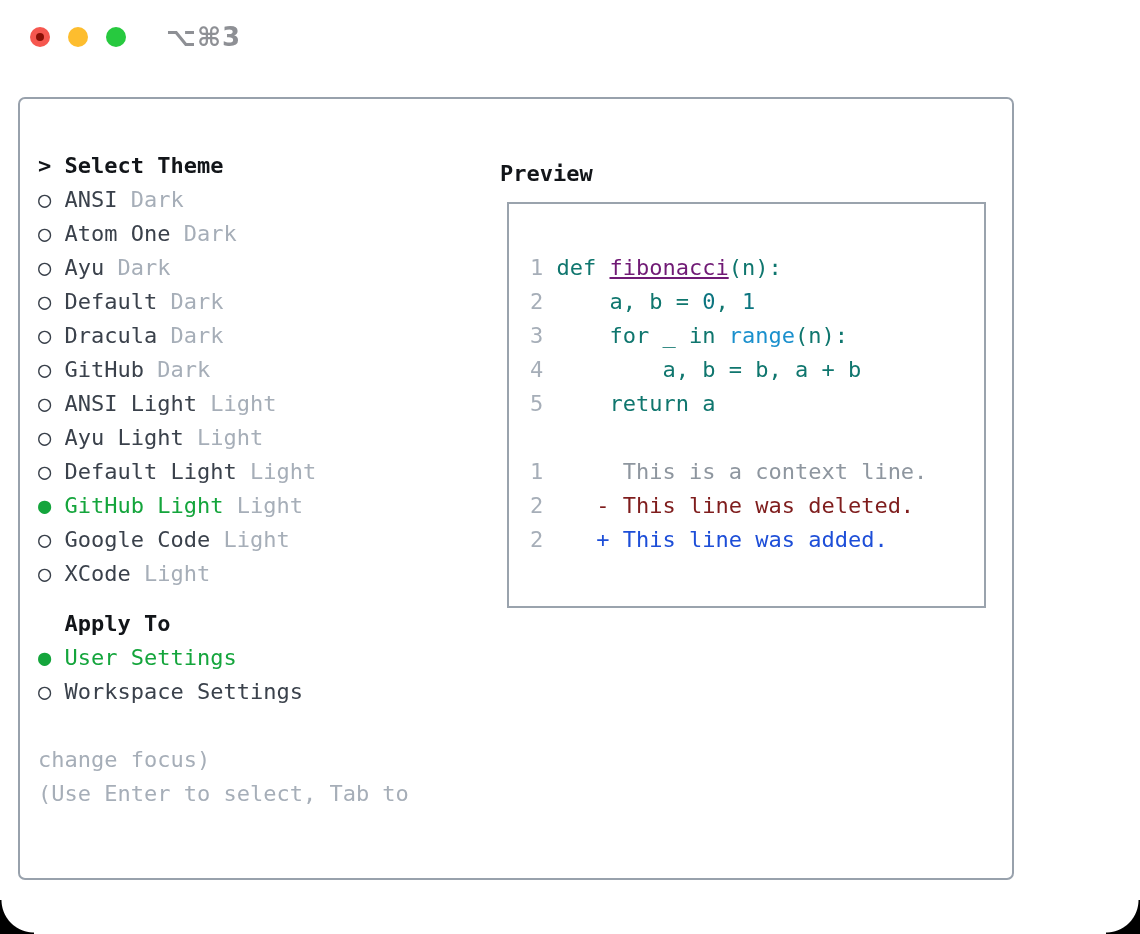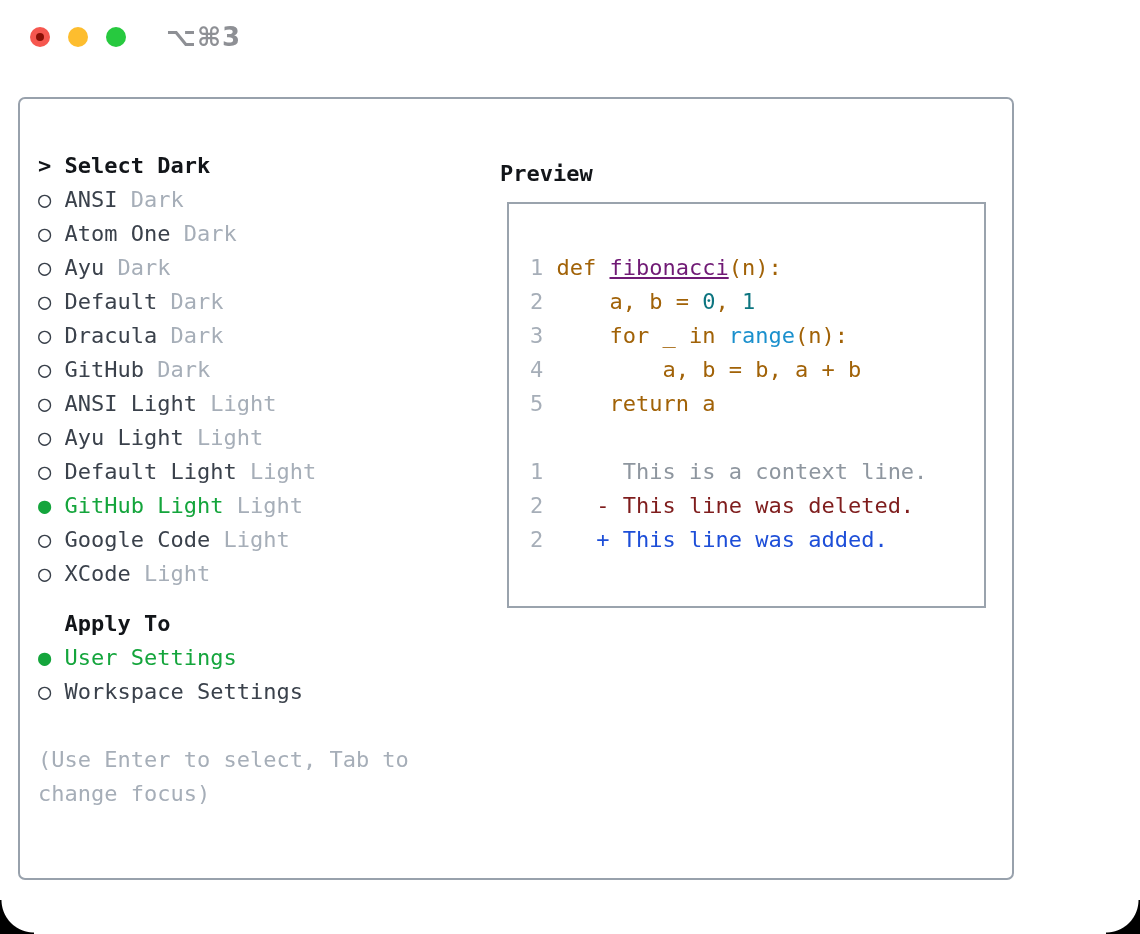--- a/index.html
+++ b/index.html
@@ -39,21 +39,21 @@
   .hints { margin-top:34px; color:#a6aeb8; }
   .hint-line { height:34px; line-height:34px; font-size:22px; white-space:pre; color:#a6aeb8; }
 
   
   .preview-title { position:absolute; left:480px; top:58px; }
   .preview-box { position:absolute; left:487px; top:103px; width:479px; height:406px;
                  border:2px solid #9aa3ad; background:#fff; }
   .code { padding:47px 0 0 21px; }
   .code-line { height:34px; line-height:34px; font-size:22px; white-space:pre; }
   .ln { color:#a6aeb8; }
-  .seg-plain   { color:#a16207; }
+  .seg-plain   { color:#0f766e; }
   .seg-def-name{ color:#701a75;text-decoration:underline; }
   .seg-number  { color:#0d7580; }
   .seg-builtin { color:#1b90cd; }
   .seg-context { color:#8e969f; }
   .seg-deleted { color:#7f1d1d; }
   .seg-added   { color:#1d4ed8; }
 </style>
 </head>
 <body>
 
@@ -64,21 +64,21 @@
         <span class="dot"></span>
       </span>
     <span class="light yellow"></span>
     <span class="light green"></span>
     <span class="win-title">⌥⌘3</span>
   </div>
 
   <div class="panel">
 
     <div class="left-col">
-      <div class="row hdr"><span class="prompt">&gt; </span><span>Select Dark</span></div>
+      <div class="row hdr"><span class="prompt">&gt; </span><span>Select Theme</span></div>
 
       <div id="theme-list">
           <div class="row"><span class="bullet">○ </span><span class="name">ANSI</span><span class="variant"> Dark</span></div>
           <div class="row"><span class="bullet">○ </span><span class="name">Atom One</span><span class="variant"> Dark</span></div>
           <div class="row"><span class="bullet">○ </span><span class="name">Ayu</span><span class="variant"> Dark</span></div>
           <div class="row"><span class="bullet">○ </span><span class="name">Default</span><span class="variant"> Dark</span></div>
           <div class="row"><span class="bullet">○ </span><span class="name">Dracula</span><span class="variant"> Dark</span></div>
           <div class="row"><span class="bullet">○ </span><span class="name">GitHub</span><span class="variant"> Dark</span></div>
           <div class="row"><span class="bullet">○ </span><span class="name">ANSI Light</span><span class="variant"> Light</span></div>
           <div class="row"><span class="bullet">○ </span><span class="name">Ayu Light</span><span class="variant"> Light</span></div>
@@ -88,22 +88,22 @@
           <div class="row"><span class="bullet">○ </span><span class="name">XCode</span><span class="variant"> Light</span></div>
         </div>
 
       <div class="row hdr apply-hdr">Apply To</div>
       <div id="apply-list">
           <div class="row sel"><span class="bullet">● </span><span class="name">User Settings</span></div>
           <div class="row"><span class="bullet">○ </span><span class="name">Workspace Settings</span></div>
         </div>
 
       <div class="hints">
+        <div class="hint-line">change focus)</div>
         <div class="hint-line">(Use Enter to select, Tab to</div>
-        <div class="hint-line">change focus)</div>
       </div>
     </div>
 
     <div class="row hdr preview-title">Preview</div>
 
     <div class="preview-box">
       <div class="code" id="code-lines">
           <div class="code-line"><span class="ln">1 </span><span class="seg-plain">def </span><span class="seg-def-name">fibonacci</span><span class="seg-plain">(n):</span></div>
           <div class="code-line"><span class="ln">2 </span><span class="seg-plain">    a, b = </span><span class="seg-number">0</span><span class="seg-plain">, </span><span class="seg-number">1</span></div>
           <div class="code-line"><span class="ln">3 </span><span class="seg-plain">    for _ in </span><span class="seg-builtin">range</span><span class="seg-plain">(n):</span></div>

